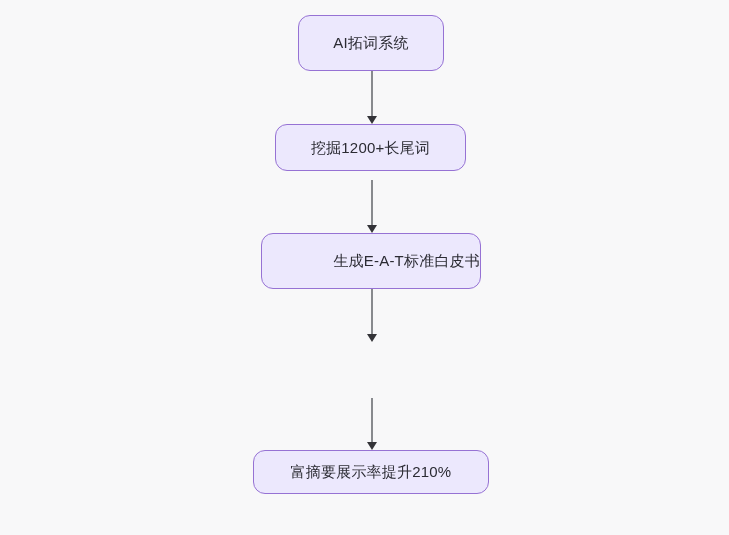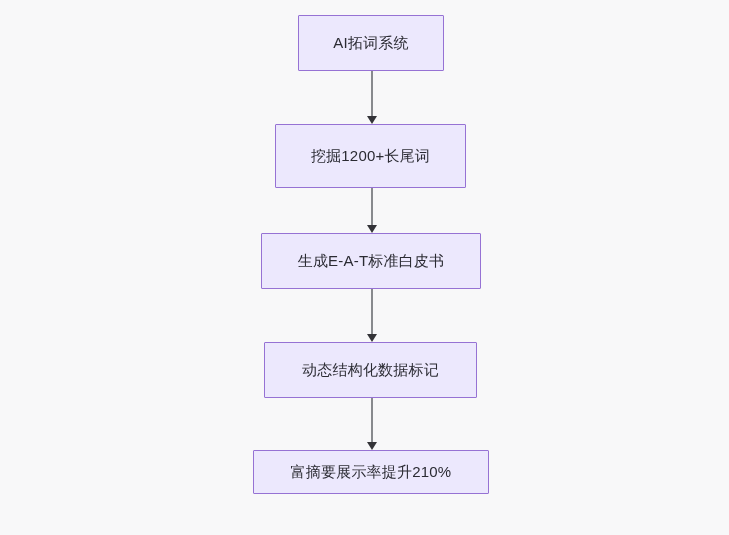--- a/index.html
+++ b/index.html
@@ -16,21 +16,21 @@
   #flowchart {
     position: relative;
     width: 729px;
     height: 535px;
   }
   .node {
     position: absolute;
     box-sizing: border-box;
     background: #ece8fd;
     border: 1.4px solid #9672d4;
-    border-radius: 1px;
+    border-radius: 12px;
     display: flex;
     align-items: center;
     justify-content: center;
   }
   .node-label {
     font-size: 15px;
     color: #2b2b33;
     line-height: 1.2;
     letter-spacing: 0.2px;
     white-space: nowrap;
@@ -71,25 +71,22 @@
       <div class="edge-line" style="height: 45px; background: rgb(136, 138, 142);"></div>
       <div class="edge-arrow" style="top: 45px; border-top-color: rgb(51, 51, 56);"></div>
     </div>
     <div class="edge" style="left: 371px; top: 398px;">
       <div class="edge-line" style="height: 44px; background: rgb(136, 138, 142);"></div>
       <div class="edge-arrow" style="top: 44px; border-top-color: rgb(51, 51, 56);"></div>
     </div>
     <div class="node" style="left: 298px; top: 15px; width: 146px; height: 56px; background: rgb(236, 232, 253); border-color: rgb(150, 114, 212);">
       <span class="node-label" style="color: rgb(43, 43, 51);">AI拓词系统</span>
     </div>
-    <div class="node" style="left: 275px; top: 124px; width: 191px; height: 64px; background: rgb(236, 232, 253); border-color: rgb(150, 114, 212);">
+    <div class="node" style="left: 275px; top: 124px; width: 191px; height: 47px; background: rgb(236, 232, 253); border-color: rgb(150, 114, 212);">
       <span class="node-label" style="color: rgb(43, 43, 51);">挖掘1200+长尾词</span>
     </div>
-    <div class="node" style="left: 261px; top: 233px; width: 220px; height: 56px; background: rgb(236, 232, 253); border-color: rgb(150, 114, 212);">
+    <div class="node" style="left: 261px; top: 233px; width: 220px; height: 56px; background: rgb(236, 232, 253); border-color: rgb(150, 114, 212); justify-content: flex-end;">
       <span class="node-label" style="color: rgb(43, 43, 51);">生成E-A-T标准白皮书</span>
-    </div>
-    <div class="node" style="left: 264px; top: 342px; width: 213px; height: 56px; background: rgb(236, 232, 253); border-color: rgb(150, 114, 212);">
-      <span class="node-label" style="color: rgb(43, 43, 51);">动态结构化数据标记</span>
     </div>
     <div class="node" style="left: 253px; top: 450px; width: 236px; height: 44px; background: rgb(236, 232, 253); border-color: rgb(150, 114, 212);">
       <span class="node-label" style="color: rgb(43, 43, 51);">富摘要展示率提升210%</span>
     </div>
   </div>
 
 </body></html>

